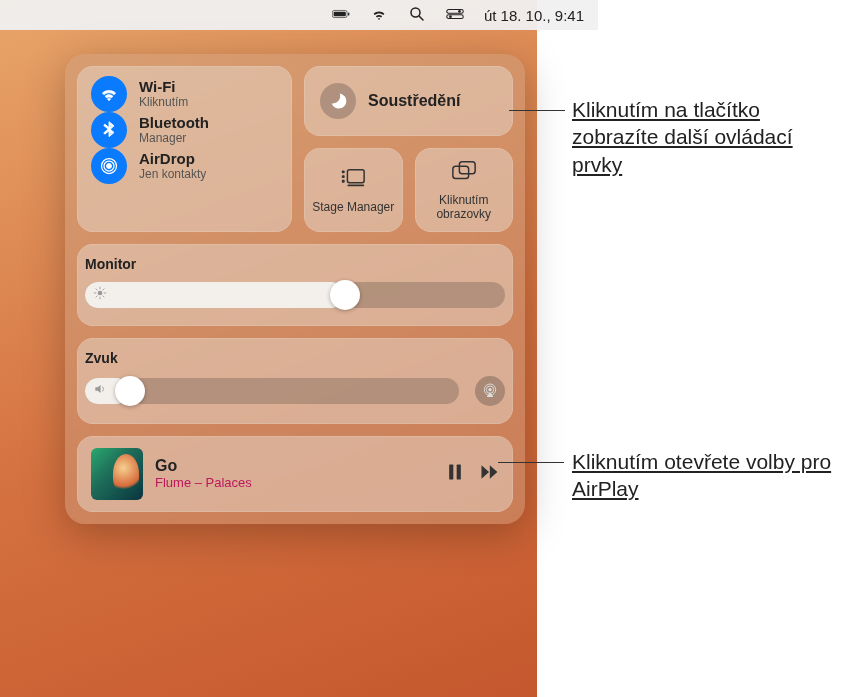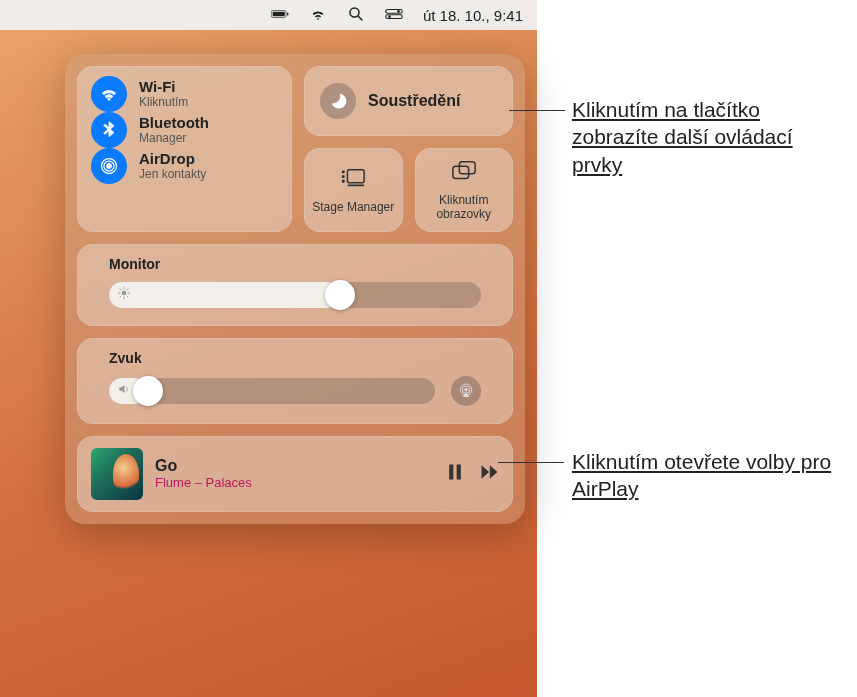--- a/index.html
+++ b/index.html
@@ -84,21 +84,21 @@
   .focus-label { font-size:16px; font-weight:700; color:#222; }
 
   .smallrow { display:flex; gap:12px; flex:1; }
   .small-tile {
     flex:1; display:flex; flex-direction:column; align-items:center; justify-content:center;
     gap:6px; padding:10px 4px; cursor:pointer;
   }
   .small-tile svg { width:26px; height:26px; }
   .small-label { font-size:12px; color:#333; text-align:center; line-height:1.15; }
 
-  .slider-tile { padding:12px 32px 18px; }
+  .slider-tile { padding:12px 8px 18px; }
   .slider-title { font-size:14px; font-weight:600; color:#222; margin-bottom:10px; }
   .slider-row { display:flex; align-items:center; gap:10px; position:relative; }
   .slider {
     flex:1; height:26px; border-radius:13px;
     background: rgba(140,115,100,0.5);
     position: relative;
   }
   .slider-fill {
     position:absolute; left:0; top:0; bottom:0;
     background:#f3f0ec; border-radius:13px;
@@ -155,21 +155,21 @@
     height:1px;
     background:#333;
   }
 
 </style>
 </head>
 <body>
 
 <div class="right-bg"></div>
 
-<div class="menubar" style="width:537px;">
+<div class="menubar" style="width:598px;">
   <div class="mb-right">
     <span>
       <svg viewBox="0 0 28 14">
           <rect x="0.5" y="1.5" width="23" height="11" rx="3" fill="none" stroke="#222" stroke-width="1"></rect>
           <rect x="2.5" y="3.5" width="19" height="7" rx="1.5" fill="#222"></rect>
           <rect x="25" y="4.5" width="2" height="5" rx="1" fill="#222"></rect>
         </svg>
     </span>
     <span>
       <svg viewBox="0 0 24 24">

